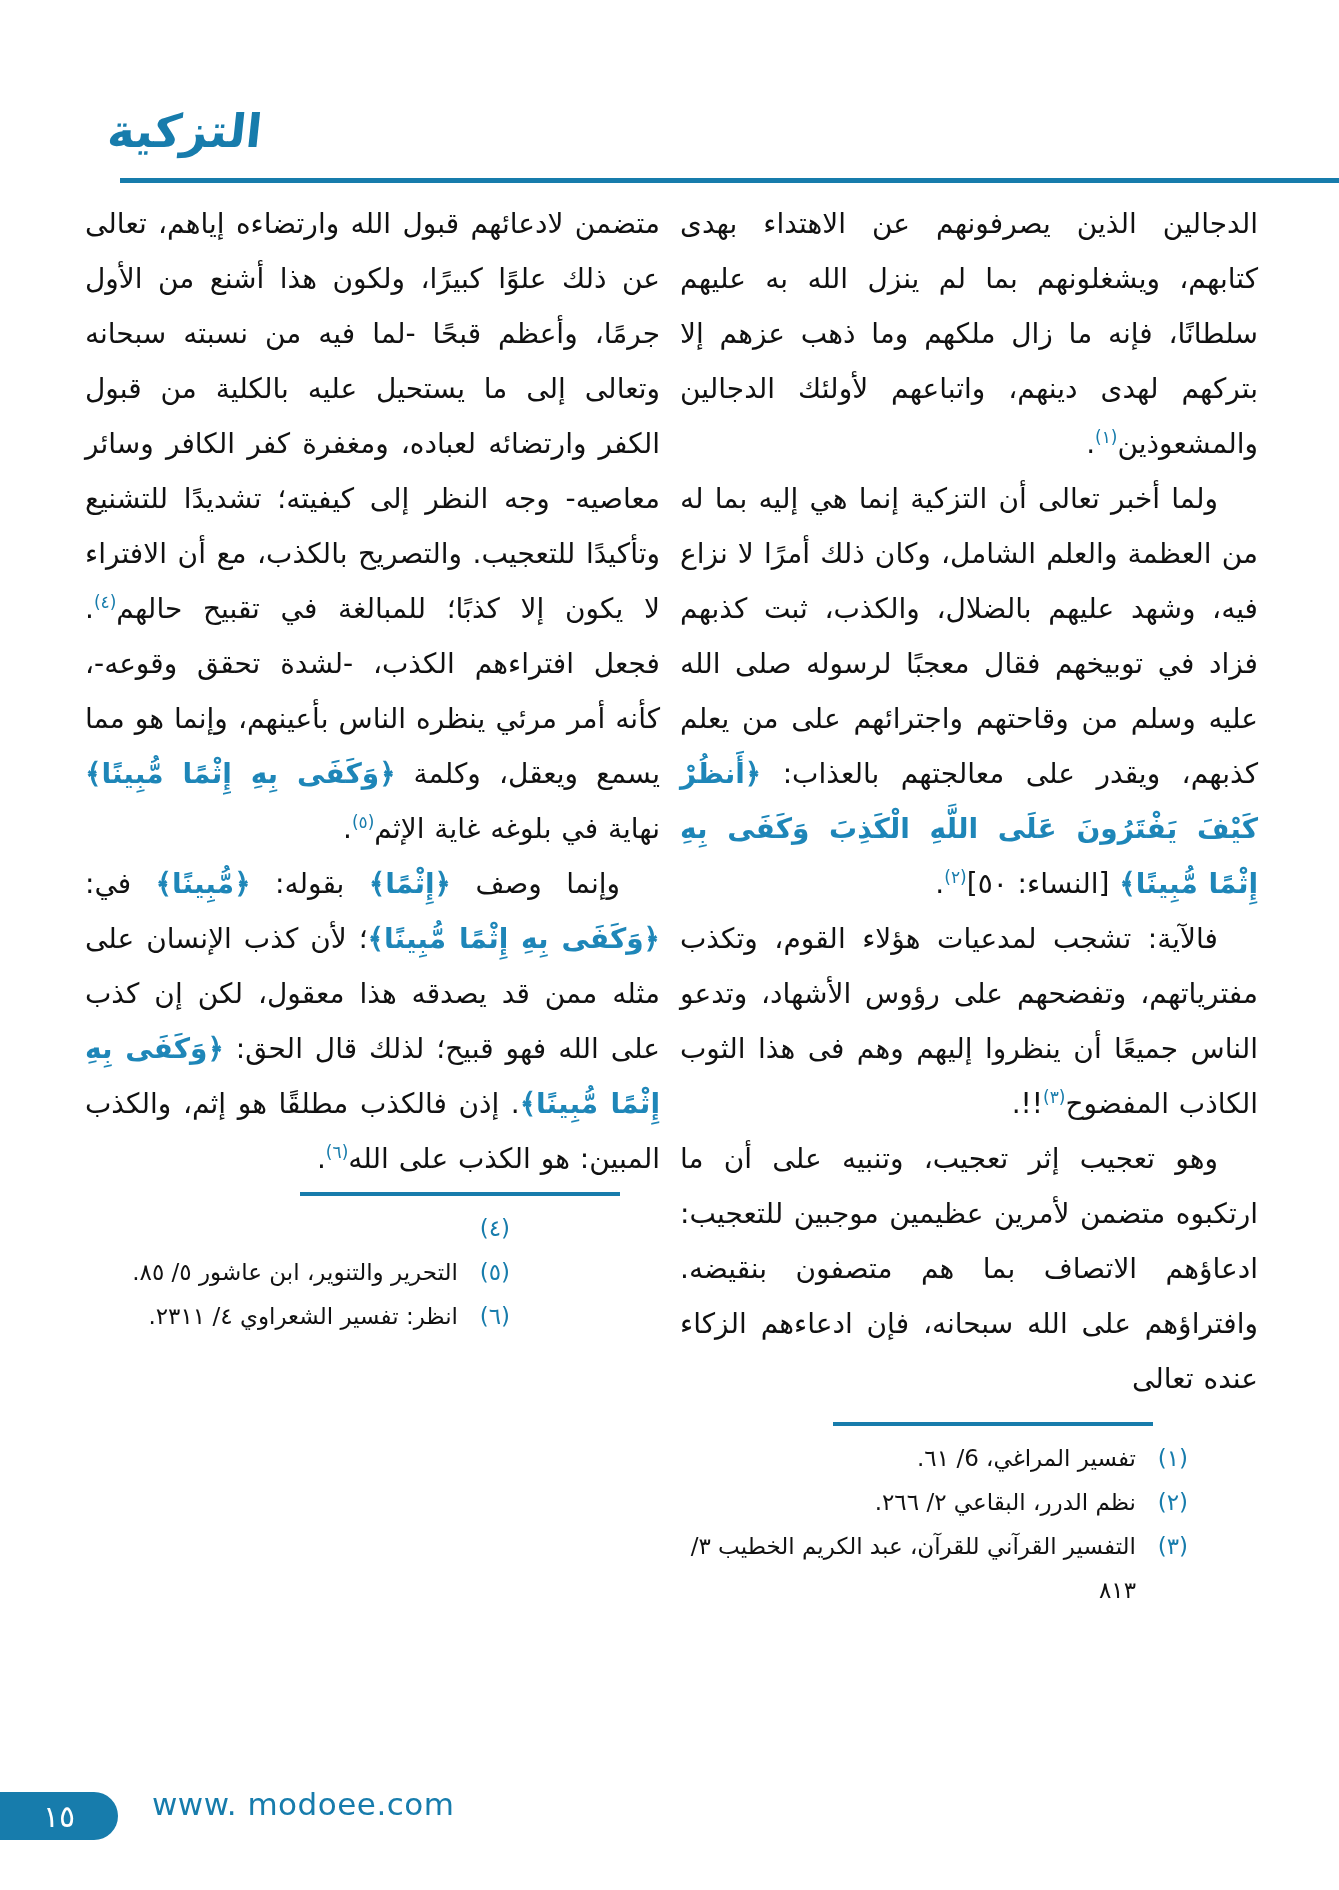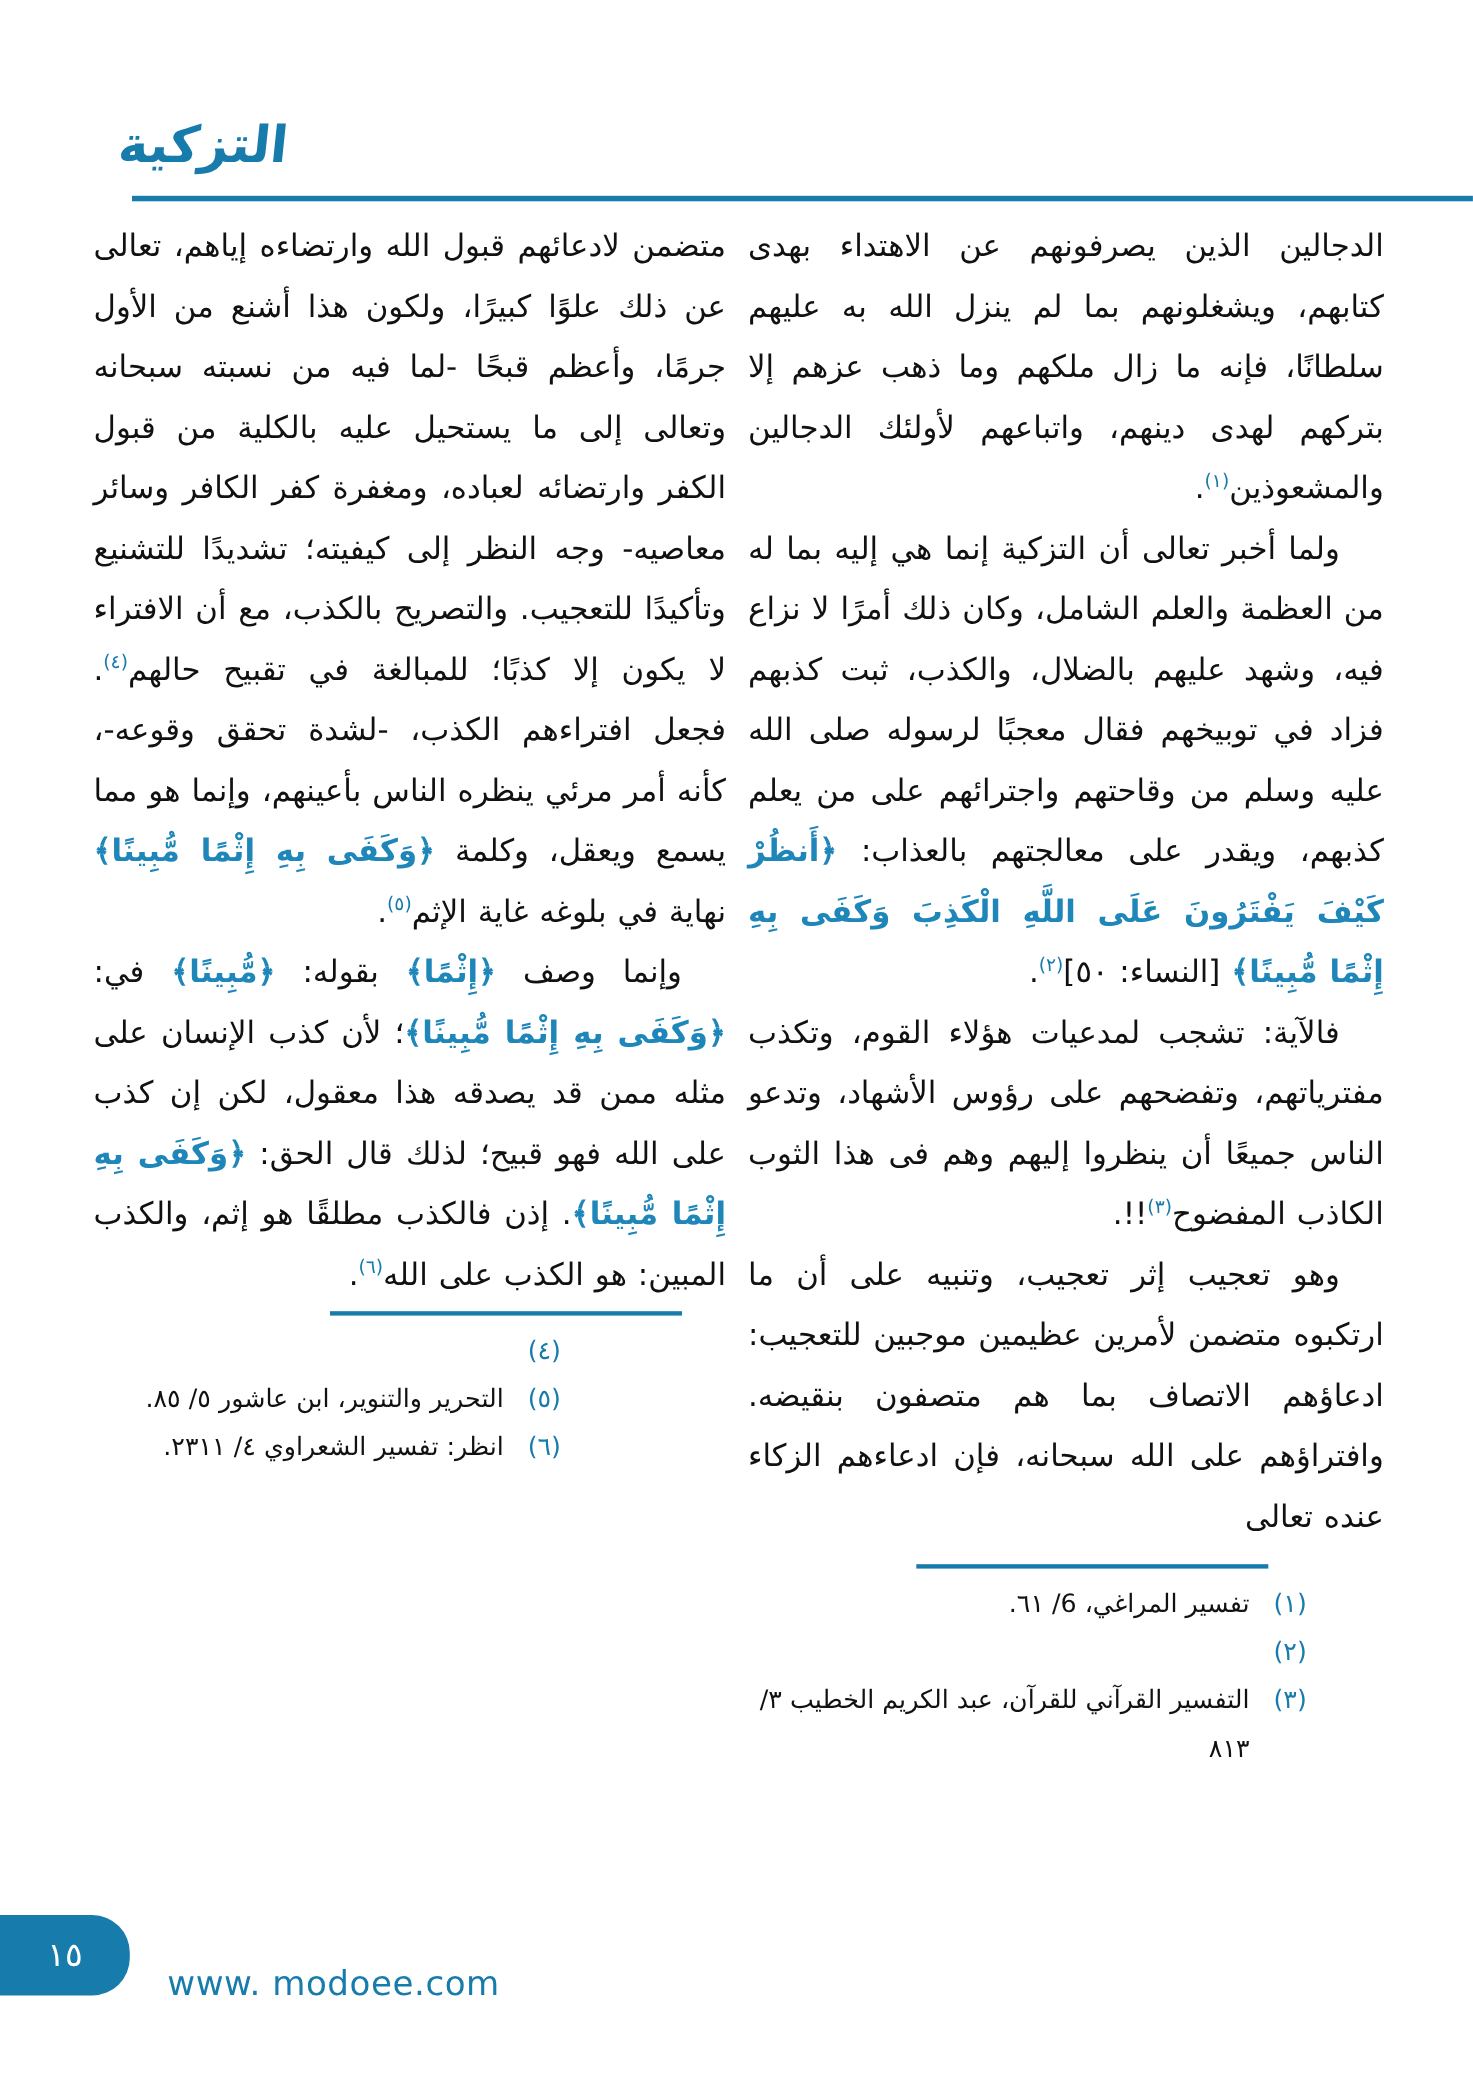--- a/index.html
+++ b/index.html
@@ -45,21 +45,21 @@
   .col-right .fn-list{margin-right:70px;}
   .col-left .fn-list{margin-right:150px;}
   .footnote{
     display:flex;gap:10px;align-items:flex-start;
     font-size:23px;line-height:44px;text-align:right;
   }
   .fn-marker{color:var(--accent);flex:0 0 auto;min-width:42px;}
   .fn-text{flex:1 1 auto;}
   
   .page-badge{
-    position:absolute;left:0;bottom:76px;width:118px;height:73px;
+    position:absolute;left:0;bottom:50px;width:118px;height:48px;
     background:var(--accent);border-radius:0 34px 34px 0;
     display:flex;align-items:center;justify-content:center;
     color:#ffffff;font-size:30px;
   }
   .website{
     position:absolute;left:152px;bottom:68px;direction:ltr;
     color:var(--accent);font-size:31px;letter-spacing:0.5px;
   }
 </style>
 </head>
@@ -77,20 +77,21 @@
       <p class="para indent"><span class="run-text">فالآية: تشجب لمدعيات هؤلاء القوم، وتكذب مفترياتهم، وتفضحهم على رؤوس الأشهاد، وتدعو الناس جميعًا أن ينظروا إليهم وهم فى هذا الثوب الكاذب المفضوح</span><span class="run-fnref">(٣)</span><span class="run-text">!!.</span></p>
       <p class="para indent"><span class="run-text">وهو تعجيب إثر تعجيب، وتنبيه على أن ما ارتكبوه متضمن لأمرين عظيمين موجبين للتعجيب: ادعاؤهم الاتصاف بما هم متصفون بنقيضه. وافتراؤهم على الله سبحانه، فإن ادعاءهم الزكاء عنده تعالى</span></p>
       <div class="fn-rule"></div>
       <div class="fn-list">
         <div class="footnote">
           <span class="fn-marker">(١)</span>
           <span class="fn-text">تفسير المراغي، 6/ ٦١.</span>
         </div>
         <div class="footnote">
           <span class="fn-marker">(٢)</span>
+          <span class="fn-text">نظم الدرر، البقاعي ٢/ ٢٦٦.</span>
         </div>
         <div class="footnote">
           <span class="fn-marker">(٣)</span>
           <span class="fn-text">التفسير القرآني للقرآن، عبد الكريم الخطيب ٣/ ٨١٣</span>
         </div>
       </div>
     </section>
   <section class="column col-left">
       <p class="para"><span class="run-text">متضمن لادعائهم قبول الله وارتضاءه إياهم، تعالى عن ذلك علوًا كبيرًا، ولكون هذا أشنع من الأول جرمًا، وأعظم قبحًا -لما فيه من نسبته سبحانه وتعالى إلى ما يستحيل عليه بالكلية من قبول الكفر وارتضائه لعباده، ومغفرة كفر الكافر وسائر معاصيه- وجه النظر إلى كيفيته؛ تشديدًا للتشنيع وتأكيدًا للتعجيب. والتصريح بالكذب، مع أن الافتراء لا يكون إلا كذبًا؛ للمبالغة في تقبيح حالهم</span><span class="run-fnref">(٤)</span><span class="run-text">. فجعل افتراءهم الكذب، -لشدة تحقق وقوعه-، كأنه أمر مرئي ينظره الناس بأعينهم، وإنما هو مما يسمع ويعقل، وكلمة </span><span class="run-verse">﴿وَكَفَى بِهِ إِثْمًا مُّبِينًا﴾</span><span class="run-text"> نهاية في بلوغه غاية الإثم</span><span class="run-fnref">(٥)</span><span class="run-text">.</span></p>
       <p class="para indent"><span class="run-text">وإنما وصف </span><span class="run-verse">﴿إِثْمًا﴾</span><span class="run-text"> بقوله: </span><span class="run-verse">﴿مُّبِينًا﴾</span><span class="run-text"> في: </span><span class="run-verse">﴿وَكَفَى بِهِ إِثْمًا مُّبِينًا﴾</span><span class="run-text">؛ لأن كذب الإنسان على مثله ممن قد يصدقه هذا معقول، لكن إن كذب على الله فهو قبيح؛ لذلك قال الحق: </span><span class="run-verse">﴿وَكَفَى بِهِ إِثْمًا مُّبِينًا﴾</span><span class="run-text">. إذن فالكذب مطلقًا هو إثم، والكذب المبين: هو الكذب على الله</span><span class="run-fnref">(٦)</span><span class="run-text">.</span></p>

